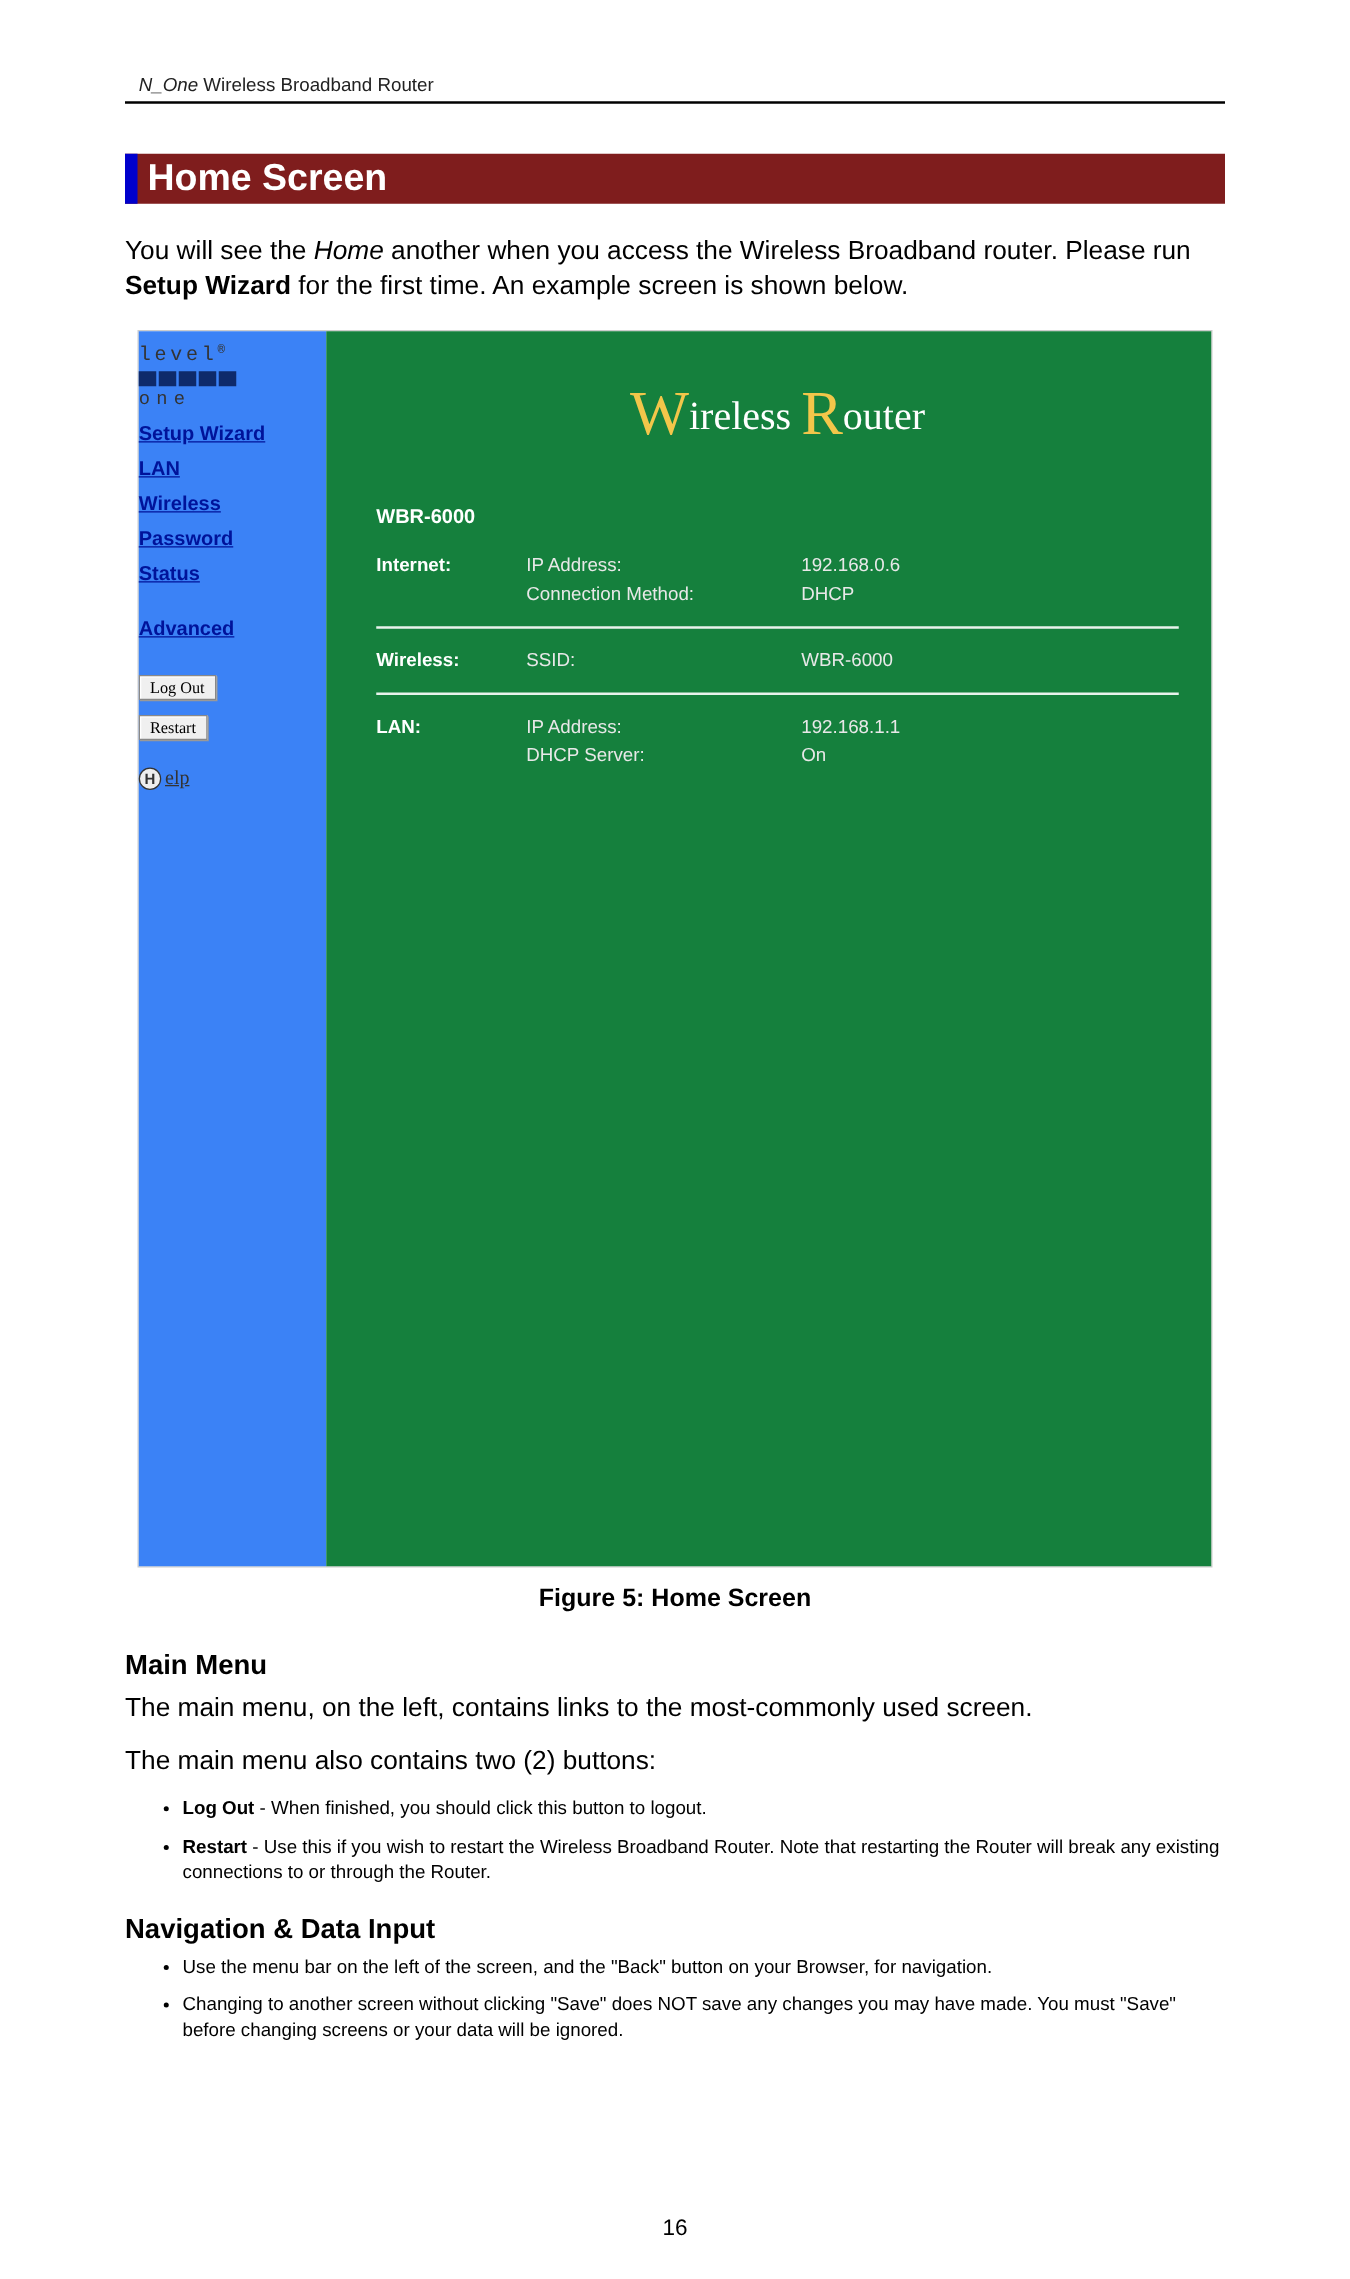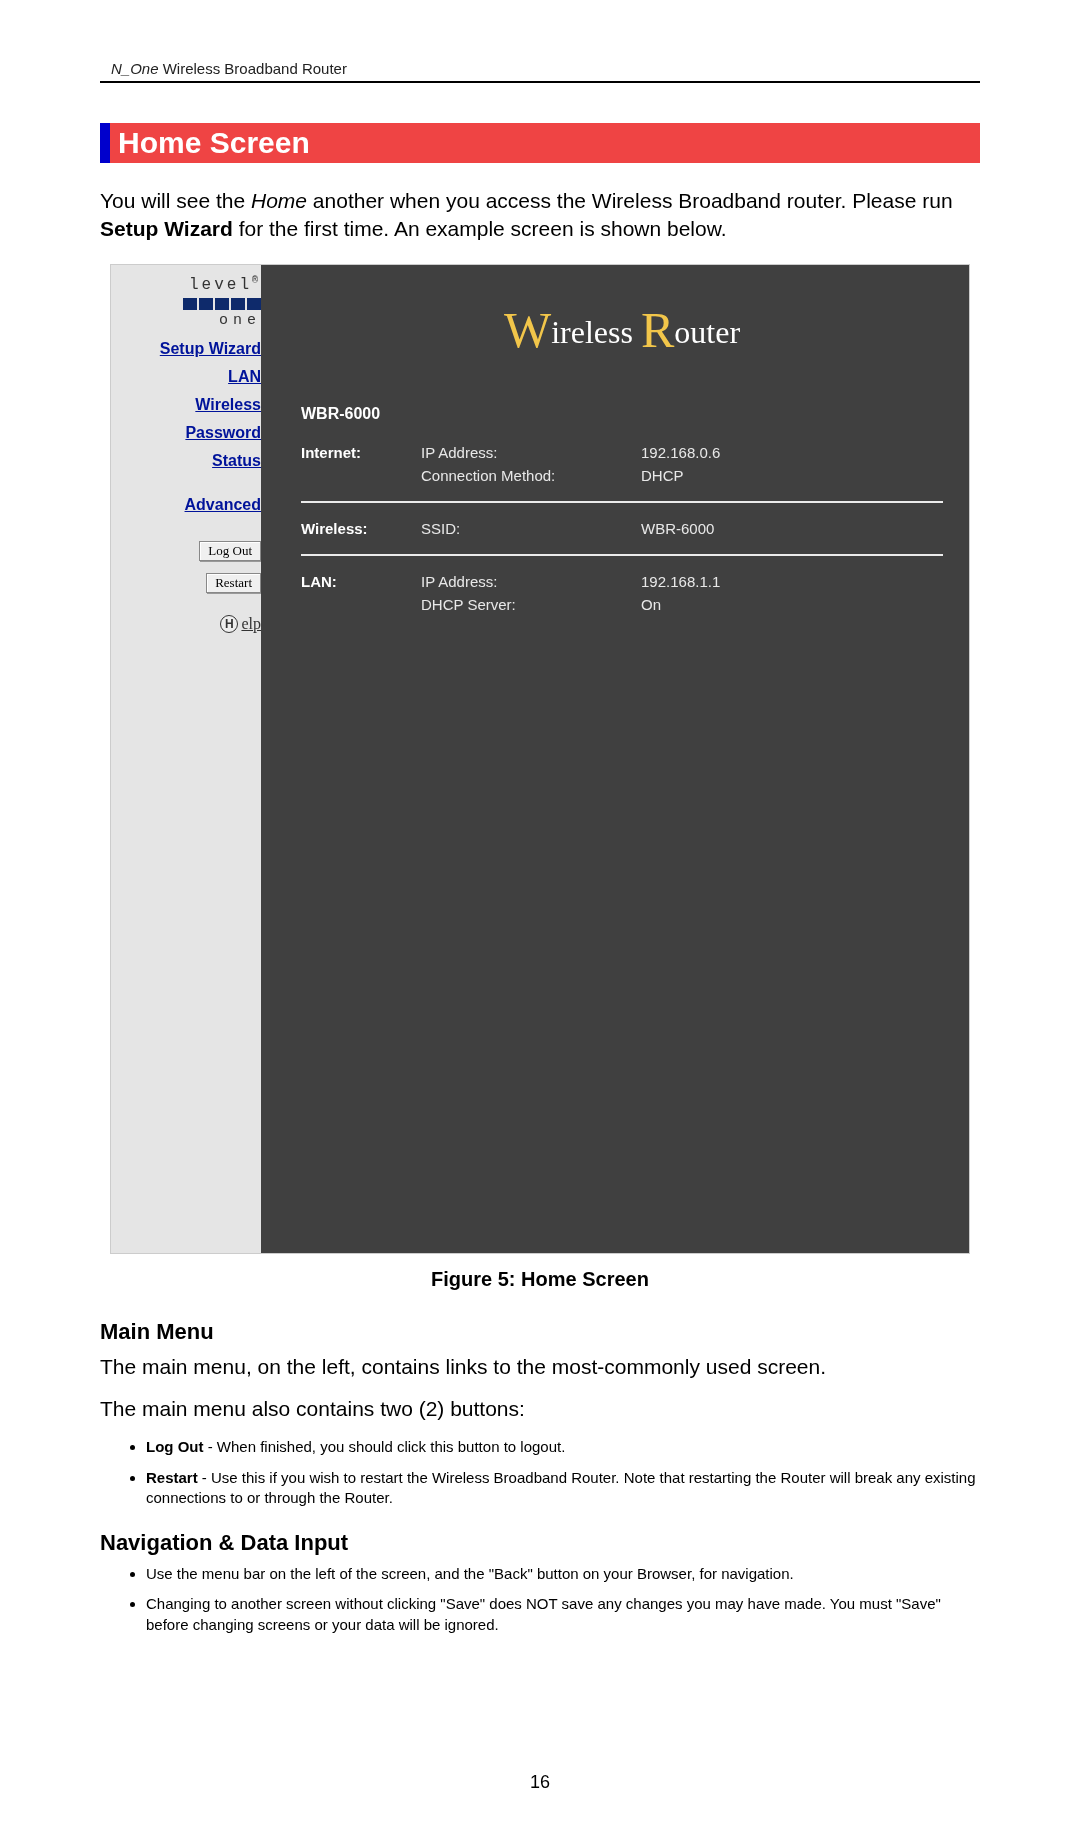--- a/index.html
+++ b/index.html
@@ -15,47 +15,47 @@
   }
   .header-line {
     font-size: 15px;
     color: #222;
     border-bottom: 2px solid #000;
     padding-bottom: 4px;
     margin-bottom: 40px;
   }
   .header-line .ital { font-style: italic; margin-left: 11px; }
   .section-title {
-    background: #ef4444;
+    background: #7f1d1d;
     color: #fff;
     font-family: Arial, Helvetica, sans-serif;
     font-weight: bold;
     font-size: 30px;
     padding: 3px 8px;
     border-left: 10px solid #0000cc;
     margin-bottom: 24px;
   }
   .intro { line-height: 1.35; margin-bottom: 20px; font-size: 21px;}
   .intro .ital { font-style: italic; }
   .intro .bold { font-weight: bold; }
   .screenshot {
     width: 860px;
     height: 990px;
     margin: 0 auto 14px auto;
     display: flex;
     border: 1px solid #ccc;
   }
   .sidebar {
     width: 150px;
-    background: #e5e5e5;
+    background: #3b82f6;
     text-align: center;
     padding-top: 6px;
     display: flex;
     flex-direction: column;
-    align-items: flex-end;
+    align-items: flex-start;
   }
   .logo {
     font-family: "Courier New", monospace;
     color: #333;
     font-size: 16px;
     letter-spacing: 3px;
     padding: 4px 0 2px 0;
     position: relative;
   }
   .logo sup { font-size: 10px; vertical-align: super; }
@@ -112,21 +112,21 @@
     background: #eee;
   }
   .help-text {
     font-family: "Times New Roman", serif;
     color: #333;
     font-size: 16px;
     text-decoration: underline;
   }
   .main-panel {
     flex: 1;
-    background: #404040;
+    background: #15803d;
     color: #fff;
     padding: 26px 26px 30px 40px;
     font-family: Arial, sans-serif;
   }
   .router-title {
     text-align: center;
     font-family: "Times New Roman", serif;
     margin: 10px 0 46px 0;
     font-size: 32px;
     color: #fff;

